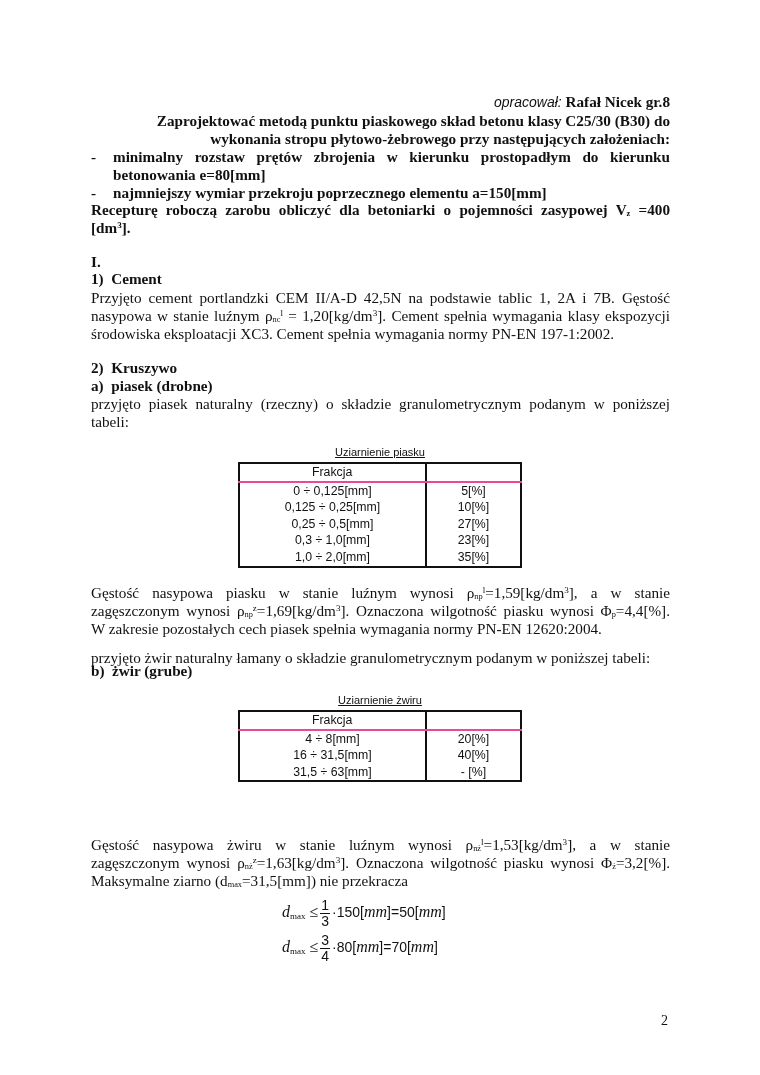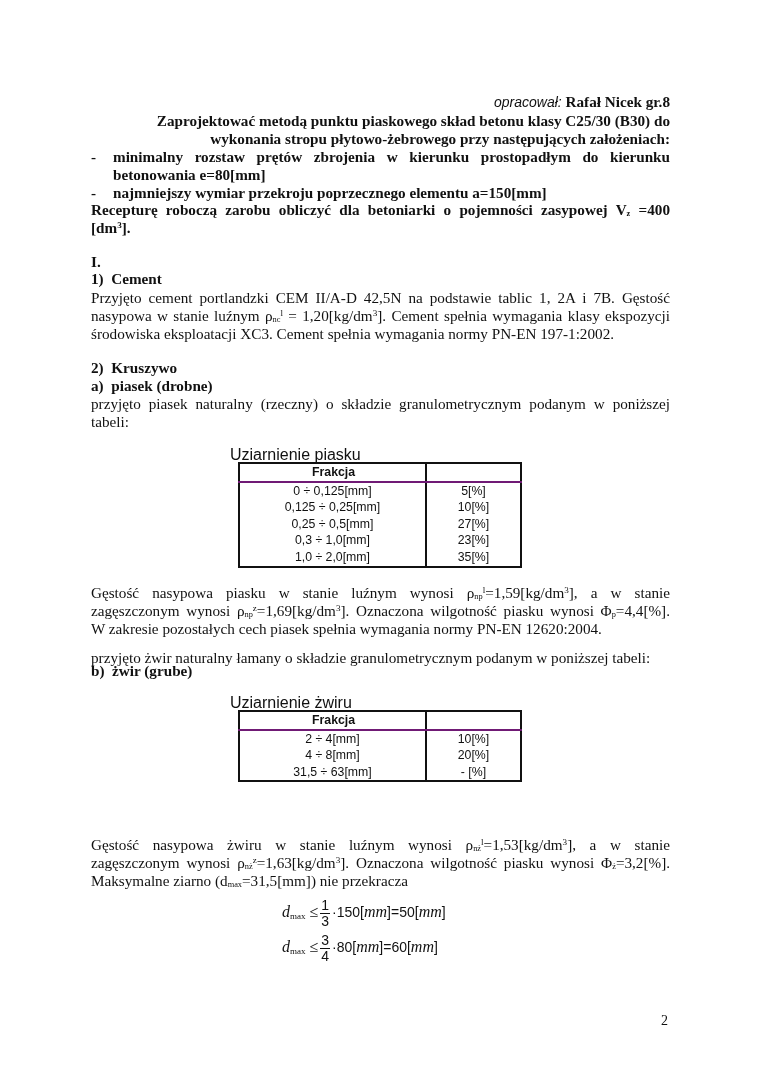--- a/index.html
+++ b/index.html
@@ -7,26 +7,26 @@
          font-family:"Liberation Serif", "DejaVu Serif", serif; font-size:15.2px; }
   .line { position:absolute; left:91px; width:579px; line-height:19px; white-space:nowrap; }
   .just { text-align:justify; text-align-last:justify; }
   .right { text-align:right; }
   b, .bold { font-weight:bold; }
   .it { font-style:italic; }
   sup { font-size:0.6em; vertical-align:0.55em; line-height:0; }
   sub { font-size:0.55em; vertical-align:-0.15em; line-height:0; }
   .dash { position:absolute; left:91px; }
   .indent { left:113px; width:557px; }
-  .caption { position:absolute; font-family:"Liberation Sans", "DejaVu Sans", sans-serif; font-size:16px; width:300px; }
+  .caption { position:absolute; font-family:"Liberation Sans", "DejaVu Sans", sans-serif; font-size:11px; text-align:center; width:300px;text-decoration:underline; }
   table.grain { position:absolute; border-collapse:collapse; font-family:"Liberation Sans", "DejaVu Sans", sans-serif; font-size:12.3px; }
   table.grain td { padding:0; text-align:center; line-height:16.6px; }
   table.grain .c1 { width:186px; border-right:2px solid #111; }
   table.grain .c2 { width:94px; }
-  table.grain tr.hdr td { border-bottom:2px solid #701a75; height:15px;font-weight:bold; }
+  table.grain tr.hdr td { border-bottom:2px solid #ec4899; height:15px; }
   table.grain tr.hdr td.c1 { text-align:left; padding-left:72px; width:114px; }
   .tbox { position:absolute; border:2px solid #111; }
   .formula { position:absolute; font-family:"Liberation Serif", "DejaVu Serif", serif; font-size:16px; }
   .frac { display:inline-block; vertical-align:middle; text-align:center; margin:0 2px; }
   .frac span { display:block; line-height:15px; font-size:14px; font-family:"Liberation Sans", sans-serif; }
   .frac .num { border-bottom:1px solid #111; padding:0 1px; }
   .sans { font-family:"Liberation Sans", "DejaVu Sans", sans-serif; font-size:14px; }
   .pagenum { position:absolute; left:661px; top:1013px; font-size:14px; }
 </style>
 </head>
@@ -102,40 +102,40 @@
 <div class="line" style="top:648px;">przyjęto żwir naturalny łamany o składzie granulometrycznym podanym w poniższej tabeli:</div>
 
 <div class="caption" style="left:230px;top:694px;">Uziarnienie żwiru</div>
 <table class="grain tbox" style="left:238px;top:710px;width:284px;">
   <tbody>
       <tr class="hdr">
     <td class="c1">Frakcja</td>
     <td class="c2"></td>
   </tr>
   <tr>
-        <td class="c1">2 ÷ 4[mm]</td>
-        <td class="c2">10[%]</td>
+        <td class="c1">4 ÷ 8[mm]</td>
+        <td class="c2">20[%]</td>
       </tr>
   <tr>
-        <td class="c1">4 ÷ 8[mm]</td>
-        <td class="c2">20[%]</td>
+        <td class="c1">16 ÷ 31,5[mm]</td>
+        <td class="c2">40[%]</td>
       </tr>
   <tr>
         <td class="c1">31,5 ÷ 63[mm]</td>
         <td class="c2">- [%]</td>
       </tr>
 </tbody>
   </table>
 
 <div class="line just" style="top:835px;"><span>Gęstość nasypowa żwiru w stanie luźnym wynosi ρ</span><sub>nż</sub><sup>l</sup><span>=1,53[kg/dm</span><sup>3</sup><span>], a w stanie</span></div>
 <div class="line just" style="top:853px;"><span>zagęszczonym wynosi ρ</span><sub>nż</sub><sup>z</sup><span>=1,63[kg/dm</span><sup>3</sup><span>]. Oznaczona wilgotność piasku wynosi Φ</span><sub>ż</sub><span>=3,2[%].</span></div>
 <div class="line" style="top:871px;"><span>Maksymalne ziarno (d</span><sub>max</sub><span>=31,5[mm]) nie przekracza</span></div>
 
 <div class="formula" style="left:282px;top:898px;">
   <i>d</i><sub style="font-size:9px;">max</sub>
   <span>≤</span><span class="frac"><span class="num">1</span><span class="den">3</span></span><span class="sans">·150[</span><i>mm</i><span class="sans">]=50[</span><i>mm</i><span class="sans">]</span>
 </div>
 <div class="formula" style="left:282px;top:933px;">
   <i>d</i><sub style="font-size:9px;">max</sub>
-  <span>≤</span><span class="frac"><span class="num">3</span><span class="den">4</span></span><span class="sans">·80[</span><i>mm</i><span class="sans">]=60[</span><i>mm</i><span class="sans">]</span>
+  <span>≤</span><span class="frac"><span class="num">3</span><span class="den">4</span></span><span class="sans">·80[</span><i>mm</i><span class="sans">]=70[</span><i>mm</i><span class="sans">]</span>
 </div>
 
 <div class="pagenum">2</div>
 
 </body></html>

